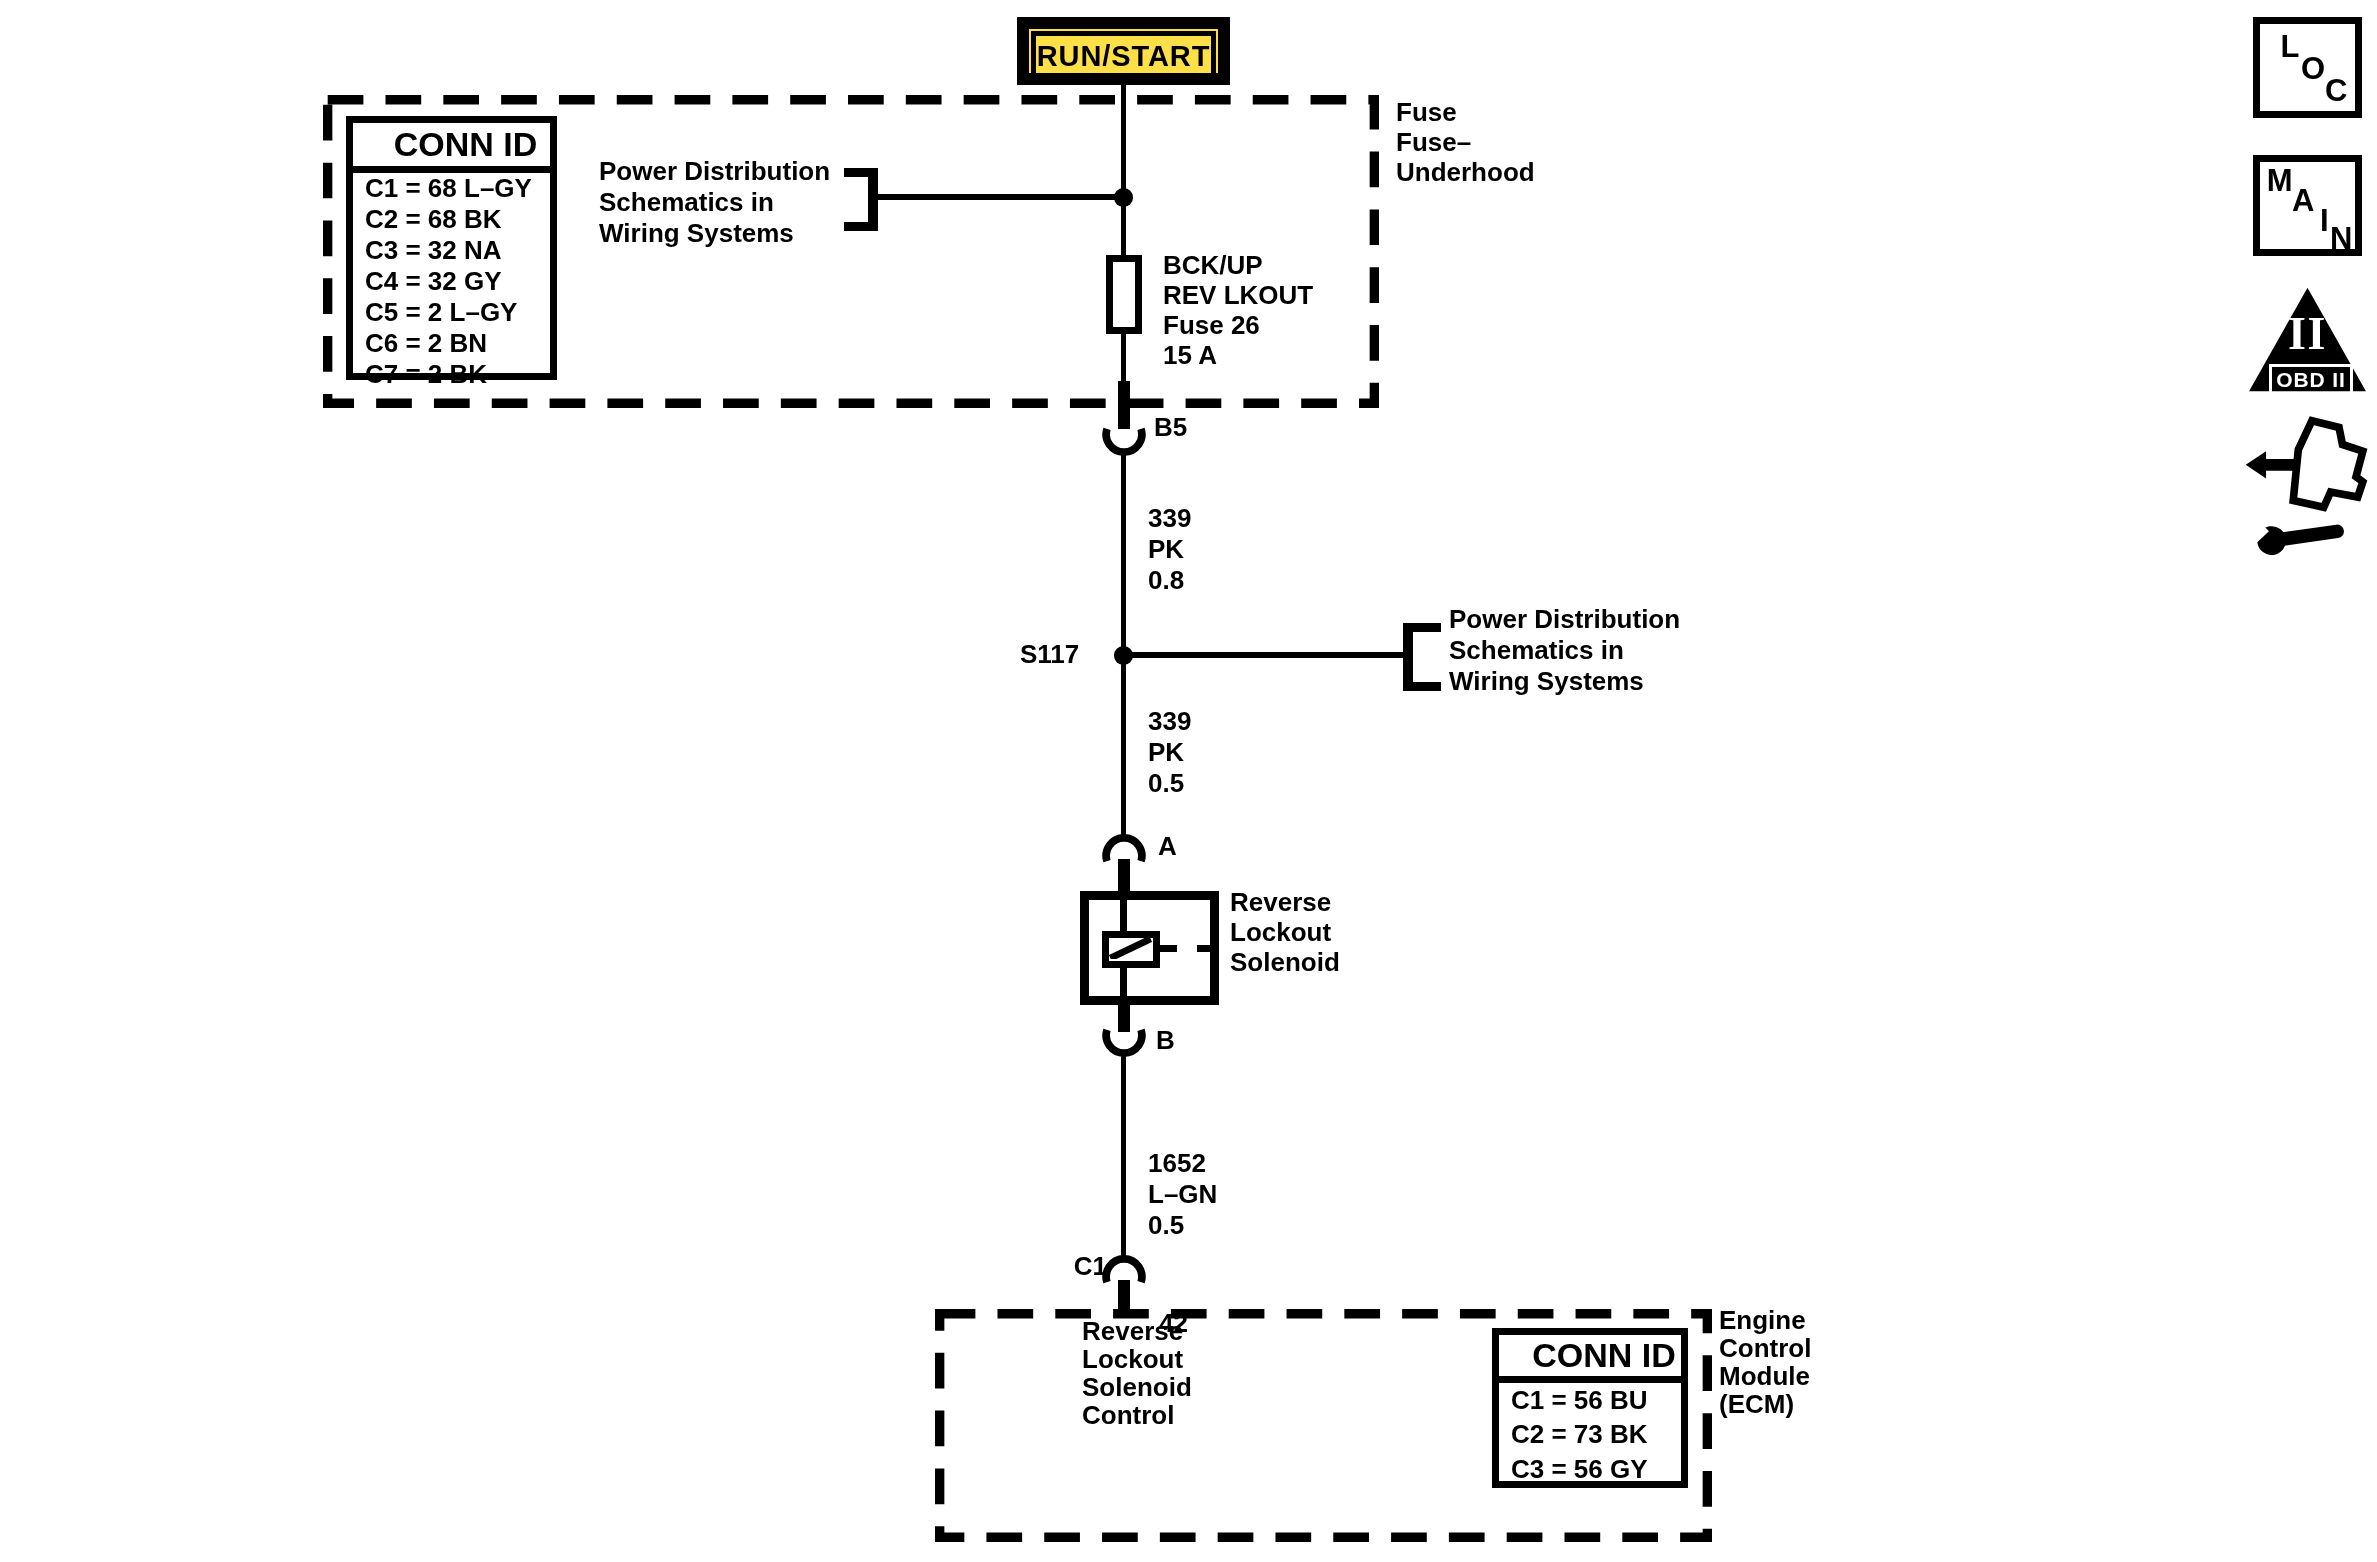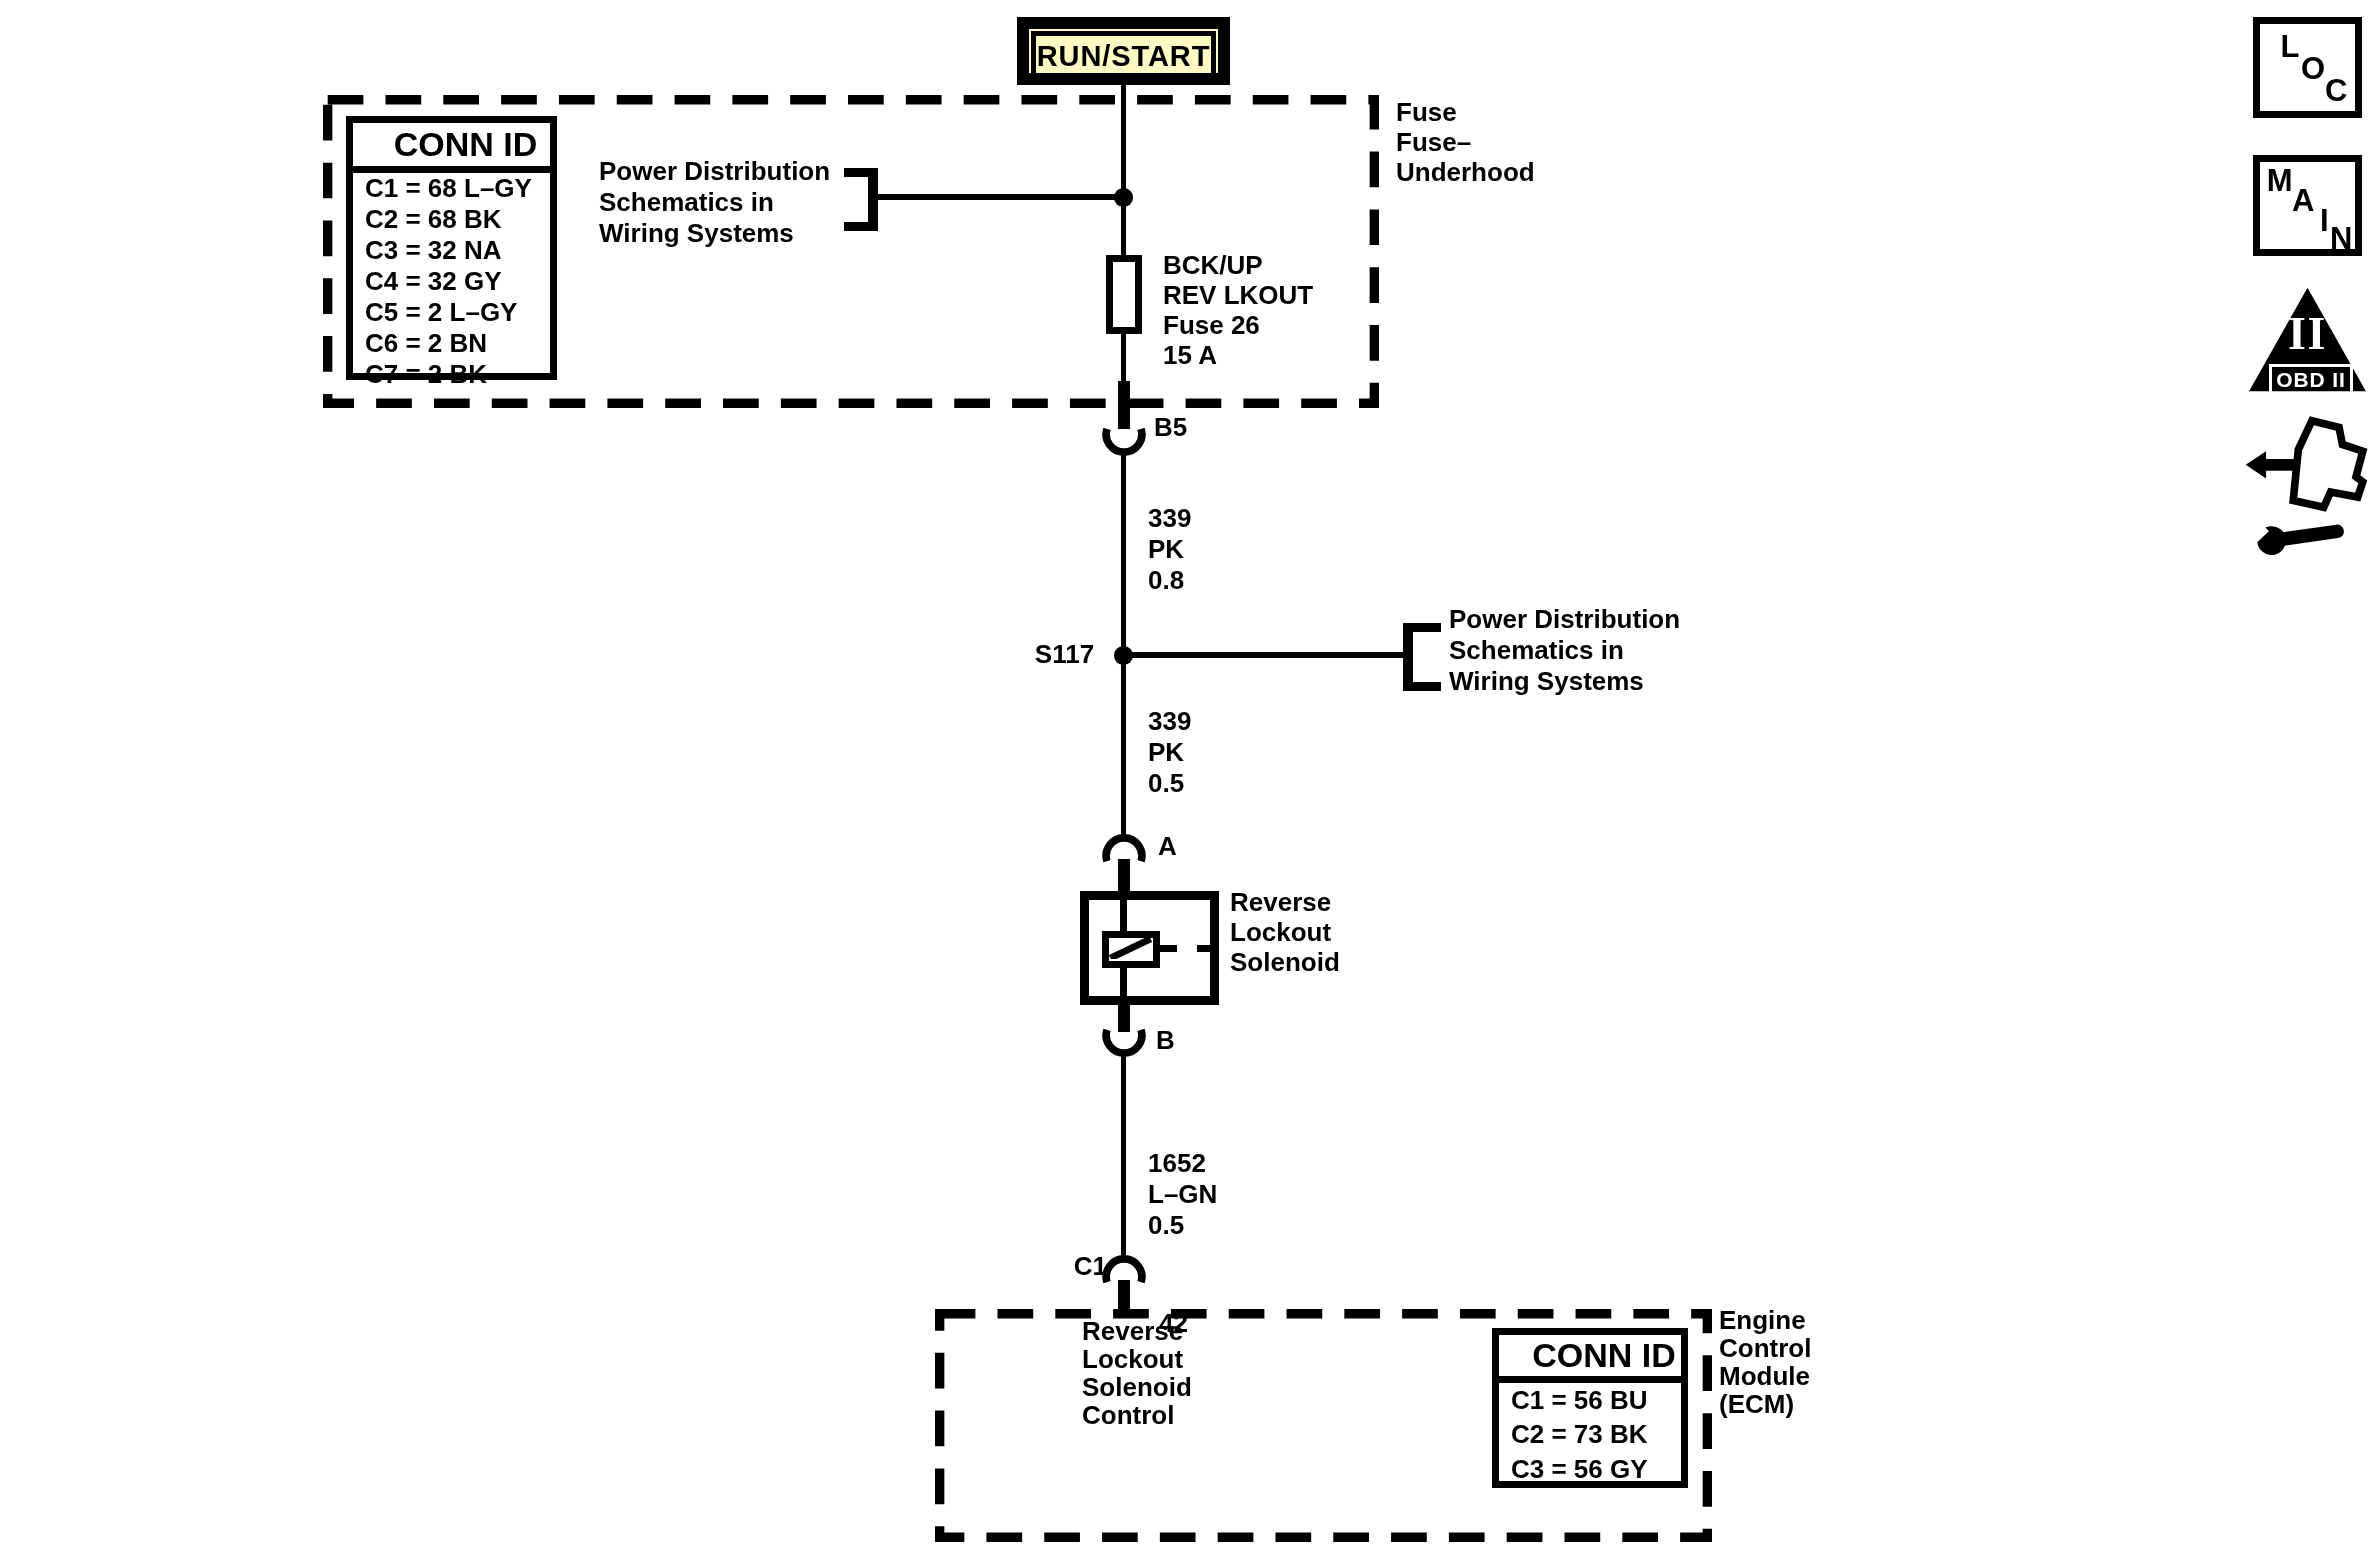--- a/index.html
+++ b/index.html
@@ -13,21 +13,21 @@
   .txt{font-size:26px;white-space:nowrap;}
   .lh33 div{line-height:28px;}
   .lh35 div{line-height:30px;}
   .lh36 div{line-height:31px;}
   .lh37 div{line-height:31px;}
   .conn-table{border:7.7px solid #000;background:#fff;}
   .conn-head{border-bottom:7.7px solid #000;text-align:center;font-size:34px;
              display:flex;align-items:center;justify-content:center;padding-left:28px;}
   .conn-rows{display:flex;flex-direction:column;justify-content:space-around;
              padding-left:12px;font-size:26px;}
-  .runstart-outer{border:12.8px solid #000;background:#fef9c3;padding:2px;}
+  .runstart-outer{border:12.8px solid #000;background:#fde047;padding:2px;}
   .runstart-inner{border:5.1px solid #000;height:100%;display:flex;align-items:center;
                   justify-content:center;font-size:29px;letter-spacing:0.9px;}
   .fuse-rect{border:7.7px solid #000;background:#fff;}
   .sol-box{border:9.4px solid #000;background:#fff;}
   .sol-inner{border:7.7px solid #000;background:#fff;}
   .nav-box{border:7.7px solid #000;background:#fff;}
   .nav-letter{position:absolute;font-size:31px;line-height:31px;}
   .obd-numeral{position:absolute;left:0;right:0;text-align:center;color:#fff;
                font-family:"Liberation Serif",serif;font-size:46px;line-height:46px;letter-spacing:1.7px;}
   .obd-box{position:absolute;border:3.4px solid #fff;color:#fff;font-size:21px;
@@ -95,21 +95,21 @@
 <div class="abs txt" style="left:1154px;top:412px;">B5</div>
 
 <div class="abs wire-v" style="left:1121px;top:453px;height:204px;"></div>
 
 <div class="abs txt lh37" style="left:1148px;top:503px;">
   <div>339</div>
   <div>PK</div>
   <div>0.8</div>
 </div>
 
-<div class="abs txt" style="left:1020px;top:639px;width:89px;text-align:center;">S117</div>
+<div class="abs txt" style="left:1020px;top:639px;width:89px;text-align:left;">S117</div>
 <div class="abs dot" style="left:1114px;top:646px;"></div>
 <div class="abs wire-h" style="left:1124px;top:652px;width:281px;"></div>
 
 <div class="abs" style="left:1403px;top:623px;width:10.2px;height:68px;background:#000;"></div>
 <div class="abs" style="left:1403px;top:623px;width:38px;height:9.4px;background:#000;"></div>
 <div class="abs" style="left:1403px;top:682px;width:38px;height:9.4px;background:#000;"></div>
 <div class="abs txt lh36" style="left:1449px;top:604px;">
   <div>Power Distribution</div>
   <div>Schematics in</div>
   <div>Wiring Systems</div>

